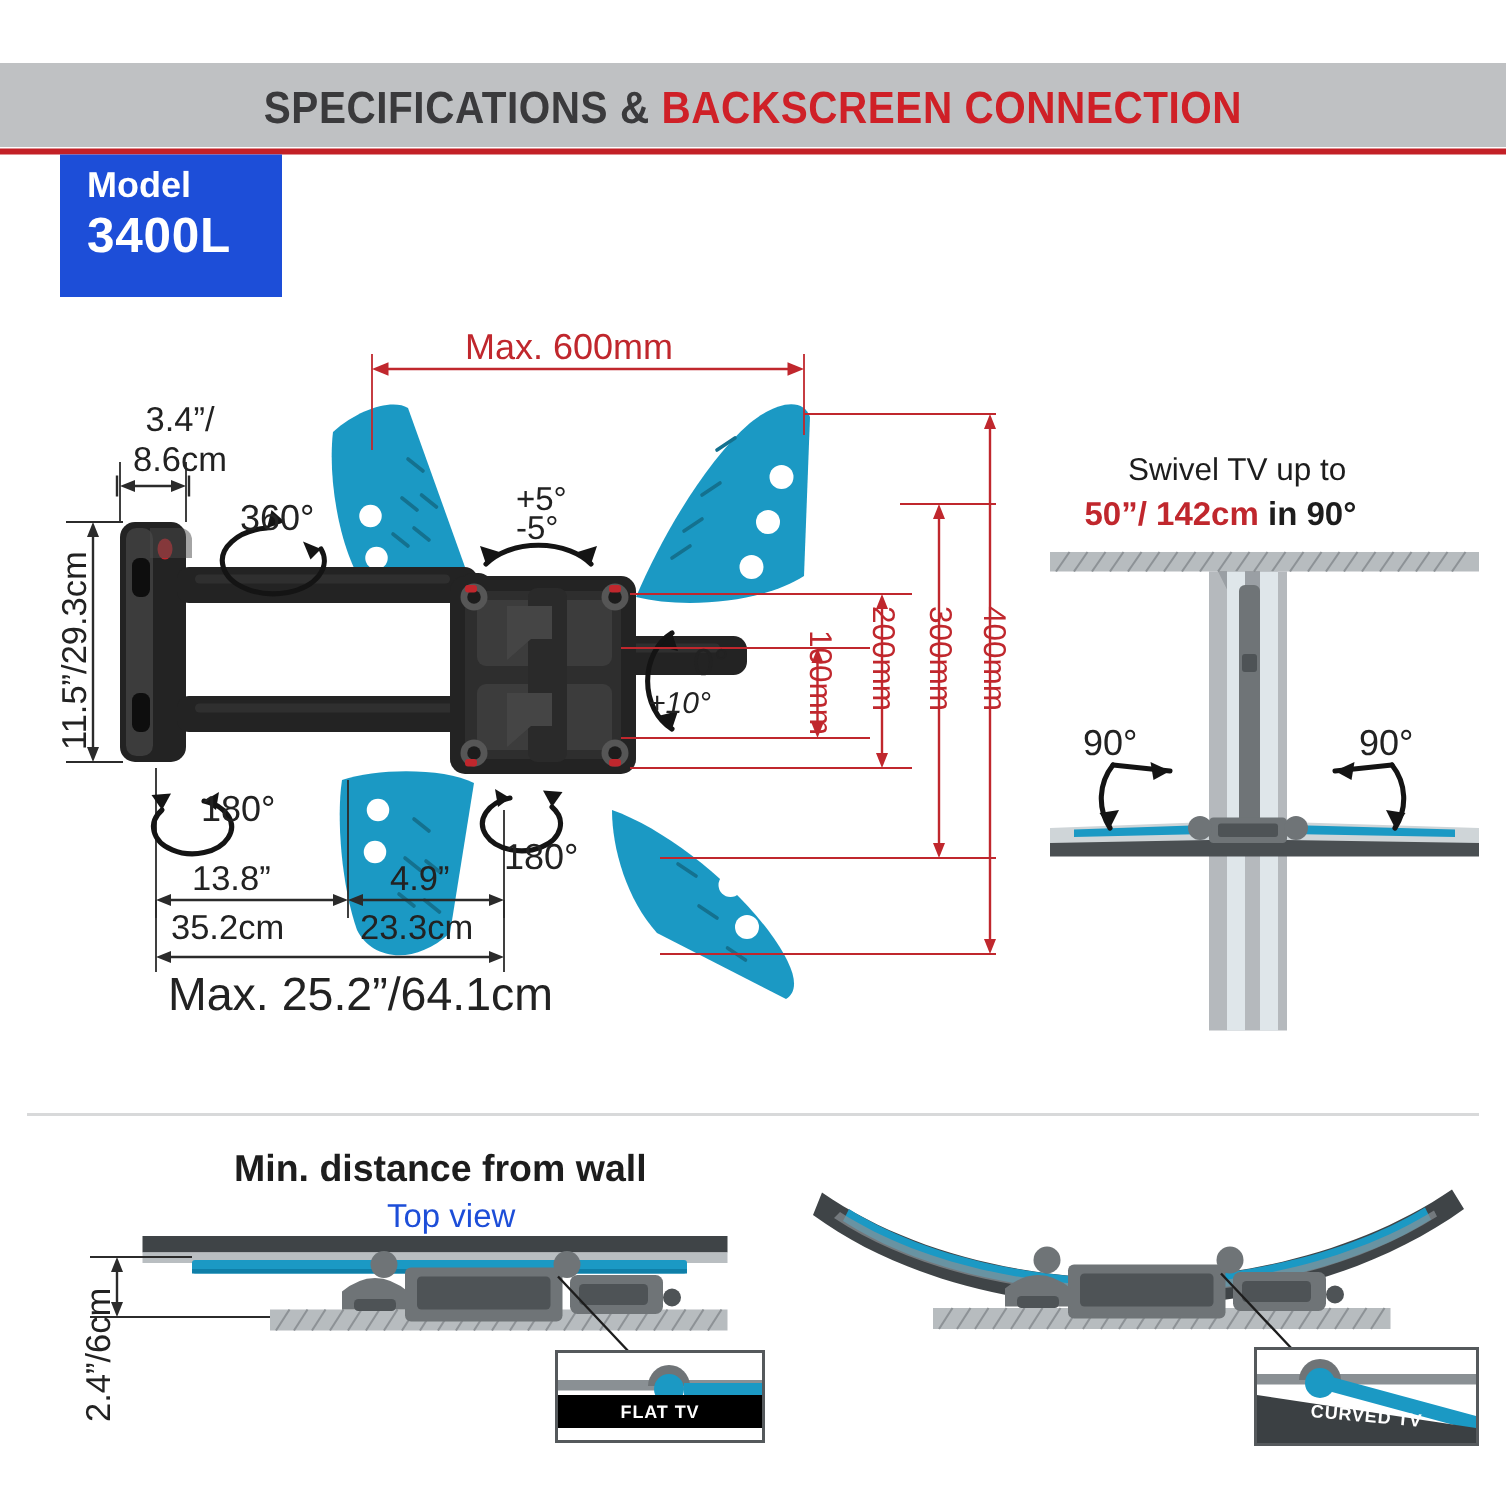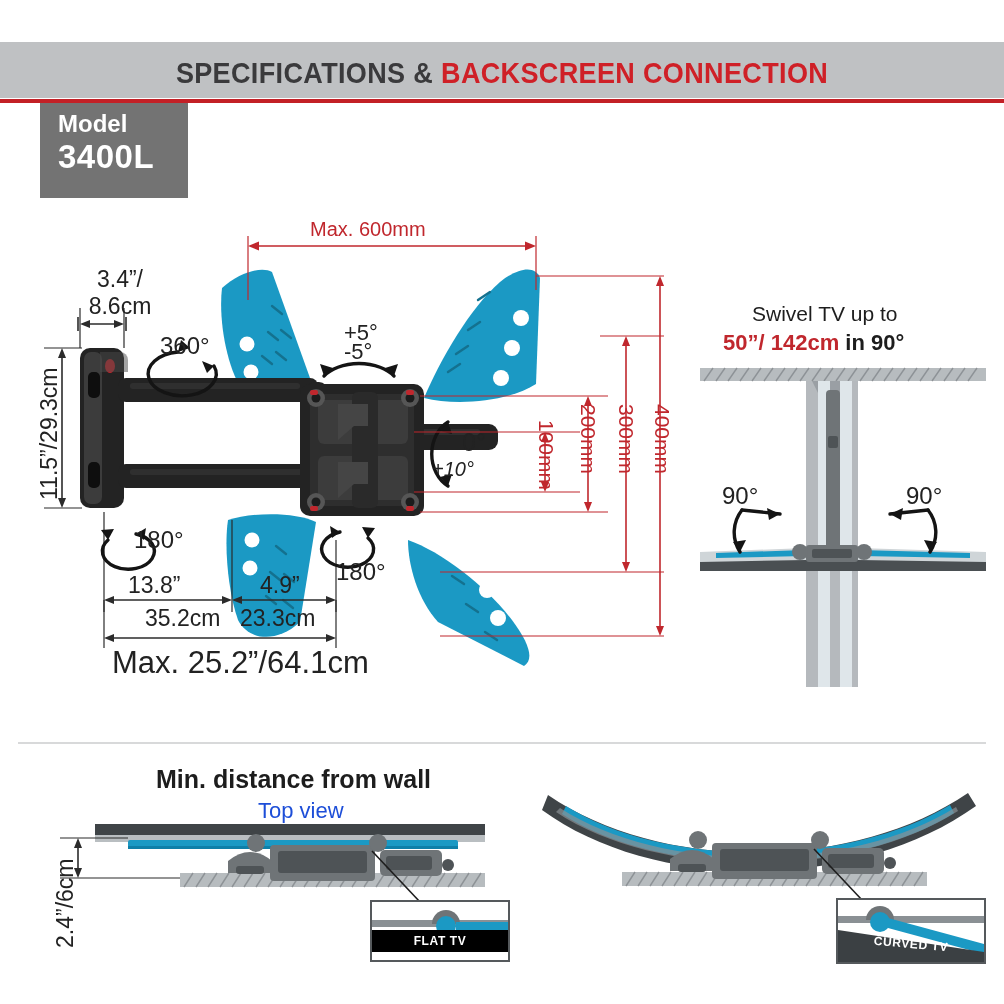--- a/index.html
+++ b/index.html
@@ -18,21 +18,21 @@
     line-height:42px;white-space:nowrap;
     transform:scaleX(.9);transform-origin:center;
   }
   .hdr-title .t1{color:#3a3a3c;}
   .hdr-title .t2{color:#cf2027;}
   .hdr-rule{position:absolute;left:0;top:99px;width:1004px;height:4px;background:#c32026;}
 
   
   .model-badge{
     position:absolute;left:40px;top:103px;width:148px;height:95px;
-    background:#737373;color:#fff;padding:6px 0 0 18px;box-sizing:border-box;
+    background:#1d4ed8;color:#fff;padding:6px 0 0 18px;box-sizing:border-box;
   }
   .model-badge .m1{font-size:24px;font-weight:bold;line-height:29px;}
   .model-badge .m2{font-size:33px;font-weight:bold;line-height:38px;letter-spacing:.5px;}
 
   
   .lbl{position:absolute;color:#222;white-space:nowrap;}
   .lbl-r{position:absolute;color:#c0272d;white-space:nowrap;}
   .vert{transform:rotate(-90deg);transform-origin:left top;}
   .vert-r{transform:rotate(90deg);transform-origin:left top;}
   svg{position:absolute;left:0;top:0;overflow:visible;}
@@ -413,27 +413,27 @@
   <div class="lbl" style="left:344px;top:320px;font-size:22px;">+5°</div>
   <div class="lbl" style="left:344px;top:339px;font-size:22px;">-5°</div>
 
   <div class="lbl" style="left:462px;top:428px;font-size:25px;">0°</div>
   <div class="lbl" style="left:432px;top:458px;font-size:20px;font-style:italic;">+10°</div>
 
   <div class="lbl" style="left:134px;top:526px;font-size:24px;">180°</div>
   <div class="lbl" style="left:336px;top:558px;font-size:24px;">180°</div>
 
   <div class="lbl" style="left:128px;top:572px;font-size:23px;">13.8”</div>
-  <div class="lbl" style="left:114px;top:605px;font-size:23px;margin-left:31px;">35.2cm</div>
+  <div class="lbl" style="left:114px;top:605px;font-size:23px;">35.2cm</div>
   <div class="lbl" style="left:260px;top:572px;font-size:23px;">4.9”</div>
   <div class="lbl" style="left:240px;top:605px;font-size:23px;">23.3cm</div>
 
   <div class="lbl" style="left:112px;top:645px;font-size:31px;">Max. 25.2”/64.1cm</div>
 
-  <div class="lbl-r" style="left:310px;top:218px;font-size:20px;">Max. 600mm</div>
+  <div class="lbl-r" style="left:310px;top:218px;font-size:24px;">Max. 600mm</div>
 
   <div class="lbl-r vert-r" style="left:558px;top:420px;font-size:21px;">100mm</div>
   <div class="lbl-r vert-r" style="left:600px;top:404px;font-size:21px;">200mm</div>
   <div class="lbl-r vert-r" style="left:638px;top:404px;font-size:21px;">300mm</div>
   <div class="lbl-r vert-r" style="left:674px;top:404px;font-size:21px;">400mm</div>
 
   <div class="lbl" style="left:752px;top:302px;font-size:21px;color:#1d1d1d;">Swivel TV up to</div>
   <div style="position:absolute;left:723px;top:330px;font-size:22px;font-weight:bold;white-space:nowrap;">
     <span style="color:#c0272d;">50”/ 142cm</span><span style="color:#1d1d1d;"> in 90°</span>
   </div>

